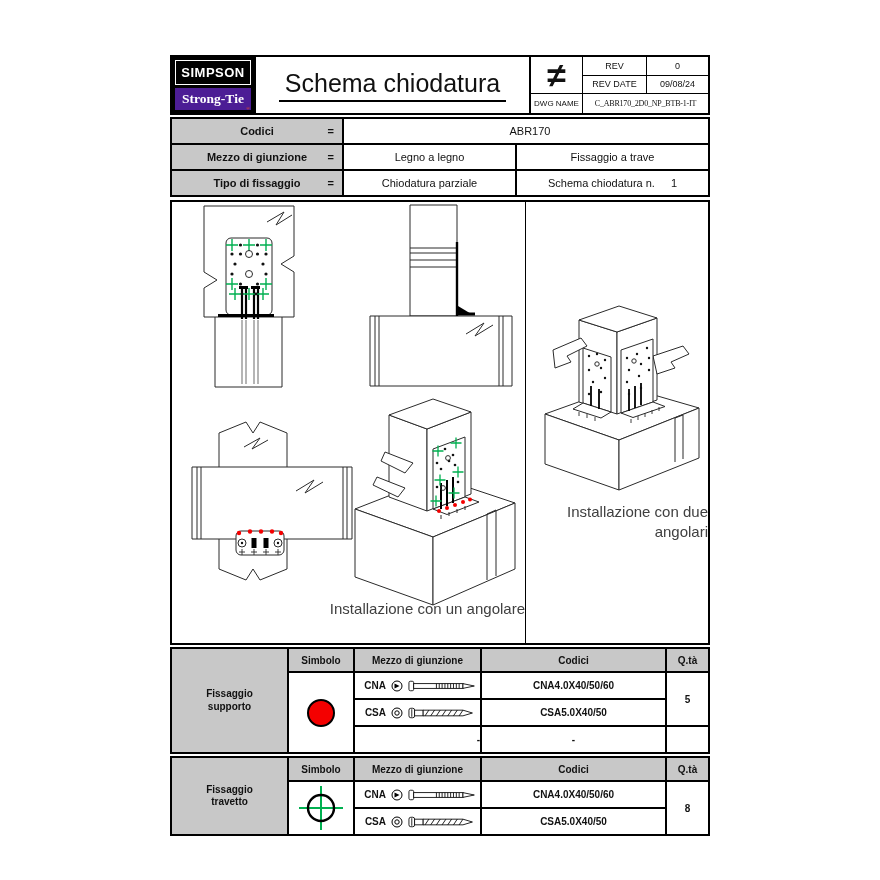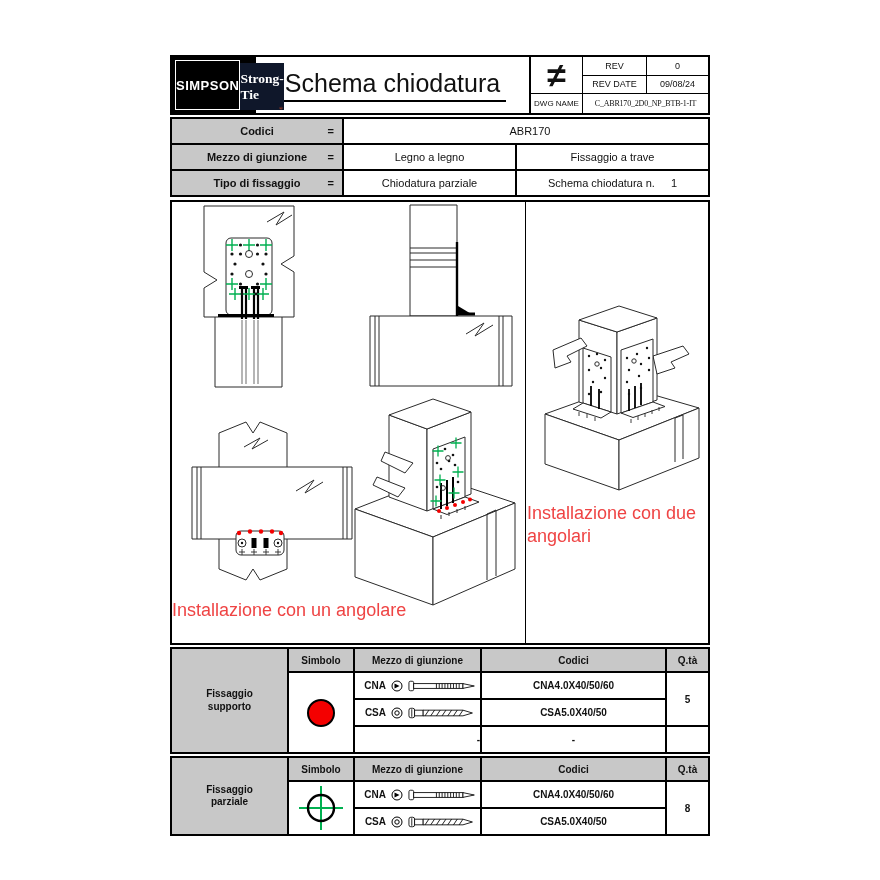--- a/index.html
+++ b/index.html
@@ -4,24 +4,24 @@
 <style>
   html,body{margin:0;padding:0;}
   body{width:880px;height:880px;background:#fff;position:relative;
        font-family:"Liberation Sans",sans-serif;color:#111;}
   .sheet{position:absolute;left:170px;top:55px;width:540px;height:782px;}
 
   
   .hdr{position:absolute;top:0;left:0;width:540px;height:60px;border:2px solid #000;
        box-sizing:border-box;display:flex;background:#fff;}
   .logo-cell{width:84px;background:#000;border-right:2px solid #000;box-sizing:border-box;
-       padding:3px;display:flex;flex-direction:row;}
+       padding:3px;display:flex;flex-direction:column;}
   .logo-top{border:1.5px solid #fff;color:#fff;font-weight:bold;font-size:13px;
        letter-spacing:.5px;flex:1;display:flex;align-items:center;justify-content:center;}
-  .logo-bottom{background:#0f172a;color:#fff;font-weight:bold;font-size:13.5px;margin-top:3px;
+  .logo-bottom{background:#4c1d95;color:#fff;font-weight:bold;font-size:13.5px;margin-top:3px;
        flex:1;display:flex;align-items:center;justify-content:center;
        font-family:"Liberation Serif",serif;position:relative;}
   .logo-reg{position:absolute;right:1px;bottom:-1px;font-size:5px;color:#f04e23;}
   .title-cell{flex:1;display:flex;align-items:center;justify-content:center;
        border-right:2px solid #000;}
   .title-text{font-size:25px;border-bottom:2px solid #000;padding:0 6px 2px 6px;}
   .revgrid{width:177px;display:grid;grid-template-columns:52px 64px 1fr;
        grid-template-rows:1fr 1fr 1fr;font-size:9px;}
   .rc{display:flex;align-items:center;justify-content:center;box-sizing:border-box;}
   .bb{border-bottom:1.5px solid #000;} .br{border-right:1.5px solid #000;}
@@ -38,21 +38,21 @@
   .ieq{position:absolute;right:8px;font-weight:bold;}
   .span2{grid-column:2/4;padding-left:8px;}
   .numgap{margin-left:16px;}
 
   
   .drawbox{position:absolute;top:145px;left:0;width:540px;height:445px;
        border:2px solid #000;box-sizing:border-box;background:#fff;}
   .leftpanel{position:absolute;left:0;top:0;width:354px;height:100%;
        border-right:1.5px solid #000;box-sizing:border-box;}
   .rightpanel{position:absolute;left:355px;top:0;right:0;height:100%;}
-  .cap{position:absolute;width:100%;text-align:left;font-size:18px;color:#ef4444;}
+  .cap{position:absolute;width:100%;text-align:right;font-size:15px;color:#404040;}
   svg.draw{position:absolute;}
   svg.draw path, svg.draw line, svg.draw rect, svg.draw polyline
       {vector-effect:non-scaling-stroke;}
 
   
   .fixtable{position:absolute;left:0;width:540px;background:#000;padding:2px;
        box-sizing:border-box;display:grid;gap:2px;
        grid-template-columns:115px 64px 125px 183px 1fr;}
   .t1{top:592px;grid-template-rows:22px 25px 25px 25px;}
   .t2{top:701px;grid-template-rows:22px 25px 25px;}
@@ -342,21 +342,21 @@
     <div class="c code">CSA5.0X40/50</div>
 
     <div class="c mz">-</div>
     <div class="c code">-</div>
     <div class="c" style="grid-column:5;grid-row:4;"></div>
   </div>
 
   <div class="fixtable t2">
     <div class="c ttl">
       <span>Fissaggio</span>
-      <span>parziale</span>
+      <span>travetto</span>
     </div>
     <div class="c gh">Simbolo</div>
     <div class="c gh">Mezzo di giunzione</div>
     <div class="c gh">Codici</div>
     <div class="c gh">Q.tà</div>
 
     <div class="c sym">
       <svg width="46" height="46" viewBox="0 0 46 46">
         <line x1="23" y1="1" x2="23" y2="45" stroke="#00b050" stroke-width="2"></line>
         <line x1="1" y1="23" x2="45" y2="23" stroke="#00b050" stroke-width="2"></line>

